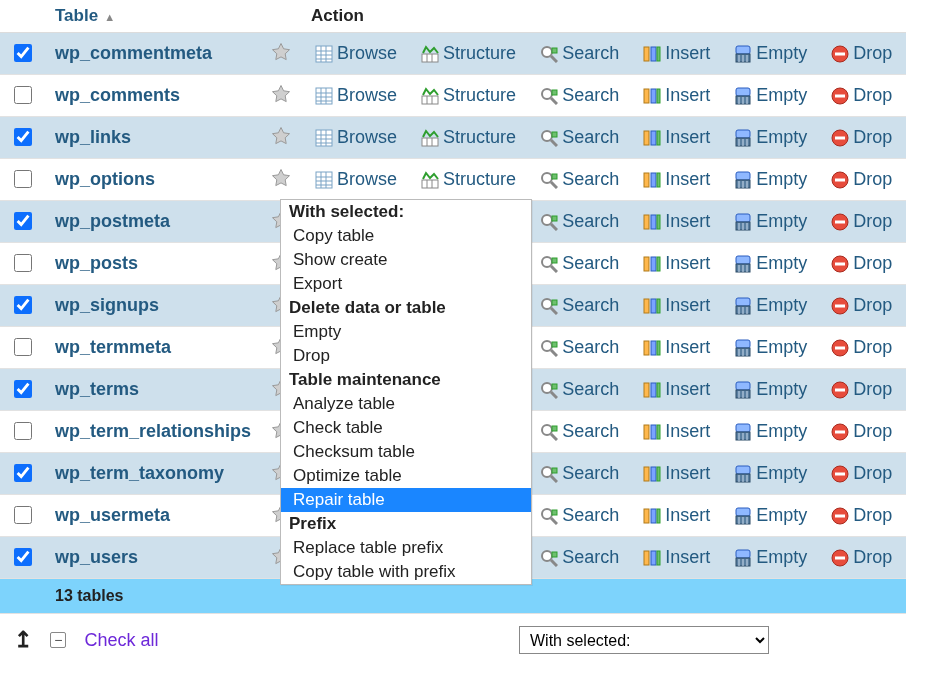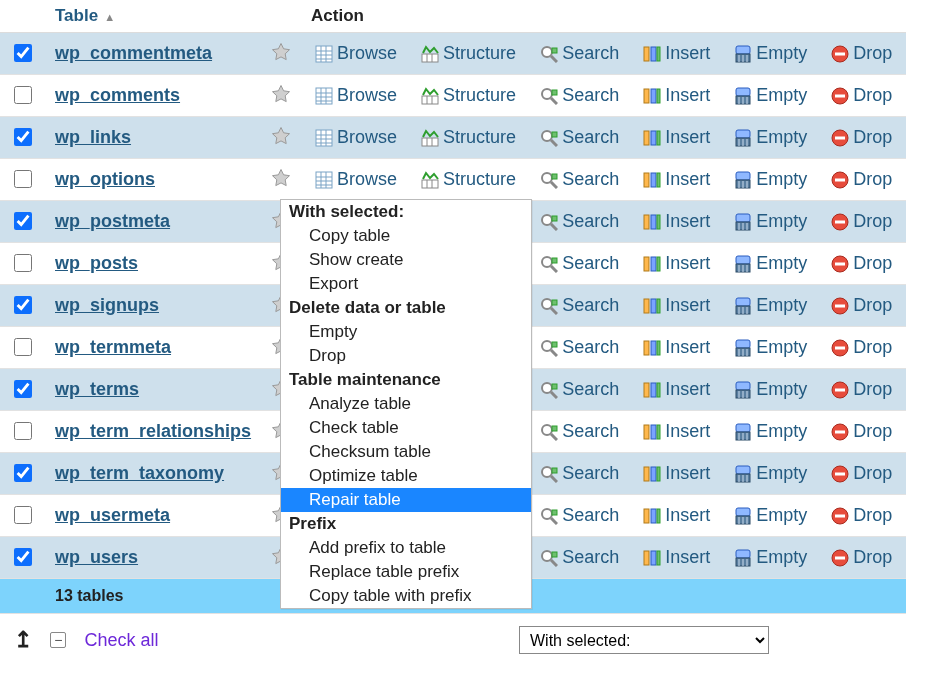--- a/index.html
+++ b/index.html
@@ -9,21 +9,21 @@
   table.main { border-collapse:collapse; width:100%; }
   table.main th { text-align:left; padding:6px 10px; background:#fff; border-bottom:1px solid #dcdcdc; font-weight:700; color:#222; font-size:17px; }
   table.main th.table-col a { color:#235a81; }
   table.main th .sort-icon { font-size:11px; color:#888; vertical-align:middle; margin-left:6px; }
   table.main td { padding:8px 10px; border-bottom:1px solid #e2e2e2; white-space:nowrap; }
   tr.odd  td { background:#f6f6f6; }
   tr.even td { background:#ffffff; }
   tr.sel  td { background:#cee0ec; }
   td.cb { width:36px; text-align:center; }
   td.cb input { width:18px; height:18px; accent-color:#0d6efd; }
-  td.name a { font-weight:700; font-size:18px; color:#235a81;text-decoration:underline; }
+  td.name a { font-weight:700; font-size:18px; color:#235a81; }
   td.star { width:30px; padding-left:0; padding-right:0; text-align:center; }
   td.actions { padding-left:0; }
 
   .actline { display:flex; align-items:center; gap:16px; }
   .act { display:inline-flex; align-items:center; padding:0 4px; gap:4px; }
   .act a { color:#235a81; font-size:18px; }
   .ico { display:inline-flex; width:18px; height:18px; align-items:center; justify-content:center; }
 
   .star-icon svg { width:20px; height:20px; }
 
@@ -32,21 +32,21 @@
   .bottom-bar { display:flex; align-items:center; gap:18px; padding:12px 14px 10px 14px; position:relative; }
   .arrow-up { font-size:22px; font-weight:700; }
   .checkall-toggle { width:16px; height:16px; border:1px solid #888; display:inline-flex; align-items:center; justify-content:center; font-size:14px; line-height:1; color:#555; border-radius:2px; }
   .checkall-label { color:#6d28d9; font-size:18px; }
   .with-selected-select { margin-left:auto; width:250px; height:28px; border:1px solid #888; background:#fff; font-size:16px; padding:2px 6px; }
 
   
   .ctx { position:absolute; left:280px; top:199px; width:252px; background:#fff; border:1px solid #bbb; box-shadow:1px 1px 0 rgba(0,0,0,.05); z-index:50; font-size:17px; }
   .ctx div { padding:2px 8px 2px 8px; }
   .ctx .hdr { font-weight:700; }
-  .ctx .item { padding-left:28px; cursor:default; }
+  .ctx .item { padding-left:12px; cursor:default; }
   .ctx .item.hl { background:#1a86ff; color:#fff; }
 
   
 </style>
 </head>
 <body>
 <div class="wrap">
 
 <svg width="0" height="0" style="position:absolute">
   <defs>
@@ -894,18 +894,17 @@
   <div class="hdr">Delete data or table</div>
   <div class="item">Empty</div>
   <div class="item">Drop</div>
   <div class="hdr">Table maintenance</div>
   <div class="item">Analyze table</div>
   <div class="item">Check table</div>
   <div class="item">Checksum table</div>
   <div class="item">Optimize table</div>
   <div class="item hl">Repair table</div>
   <div class="hdr">Prefix</div>
-  <div class="item">Add prefix to table</div>
   <div class="item">Replace table prefix</div>
   <div class="item">Copy table with prefix</div>
 </div>
 
 </div>
 
 </body></html>

